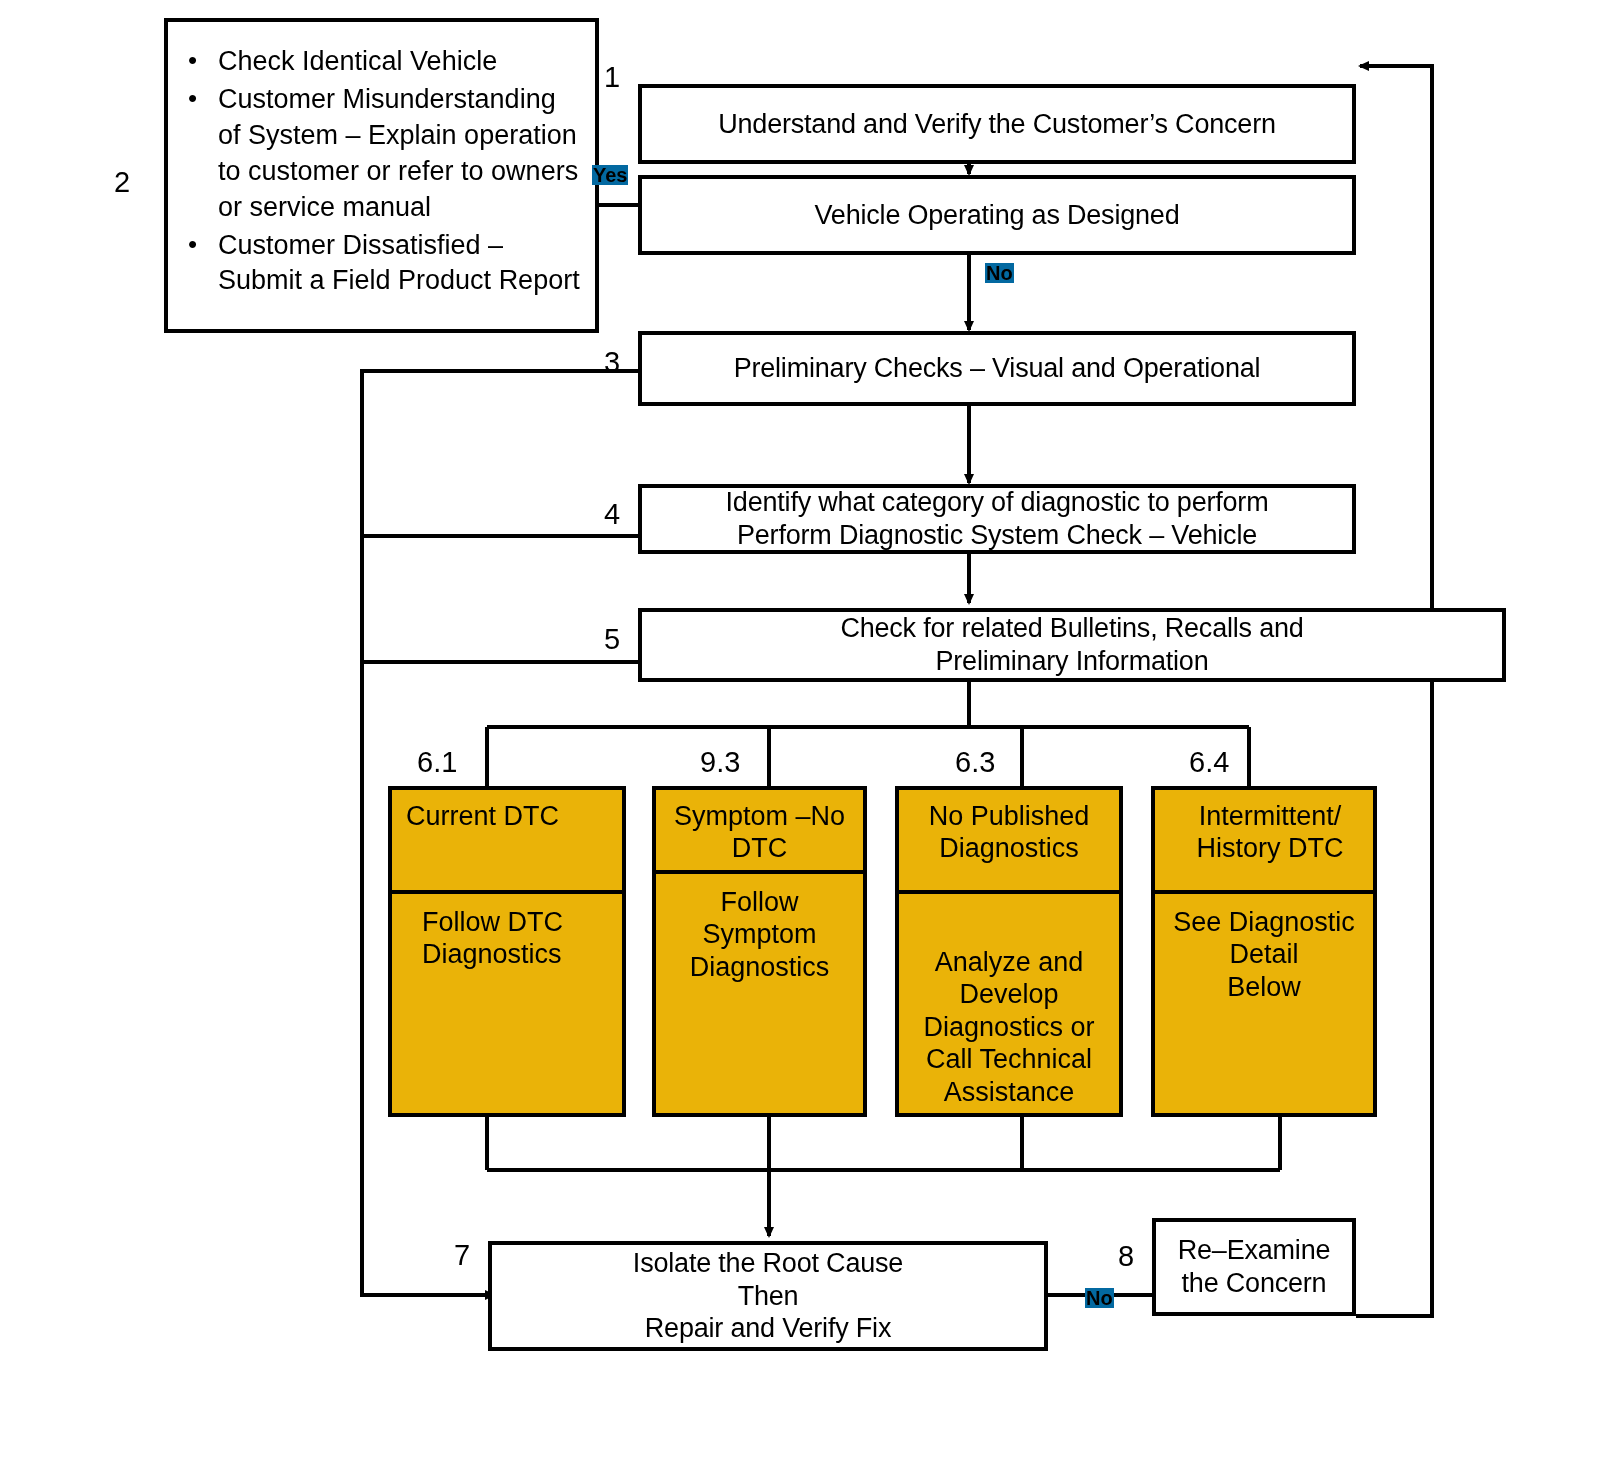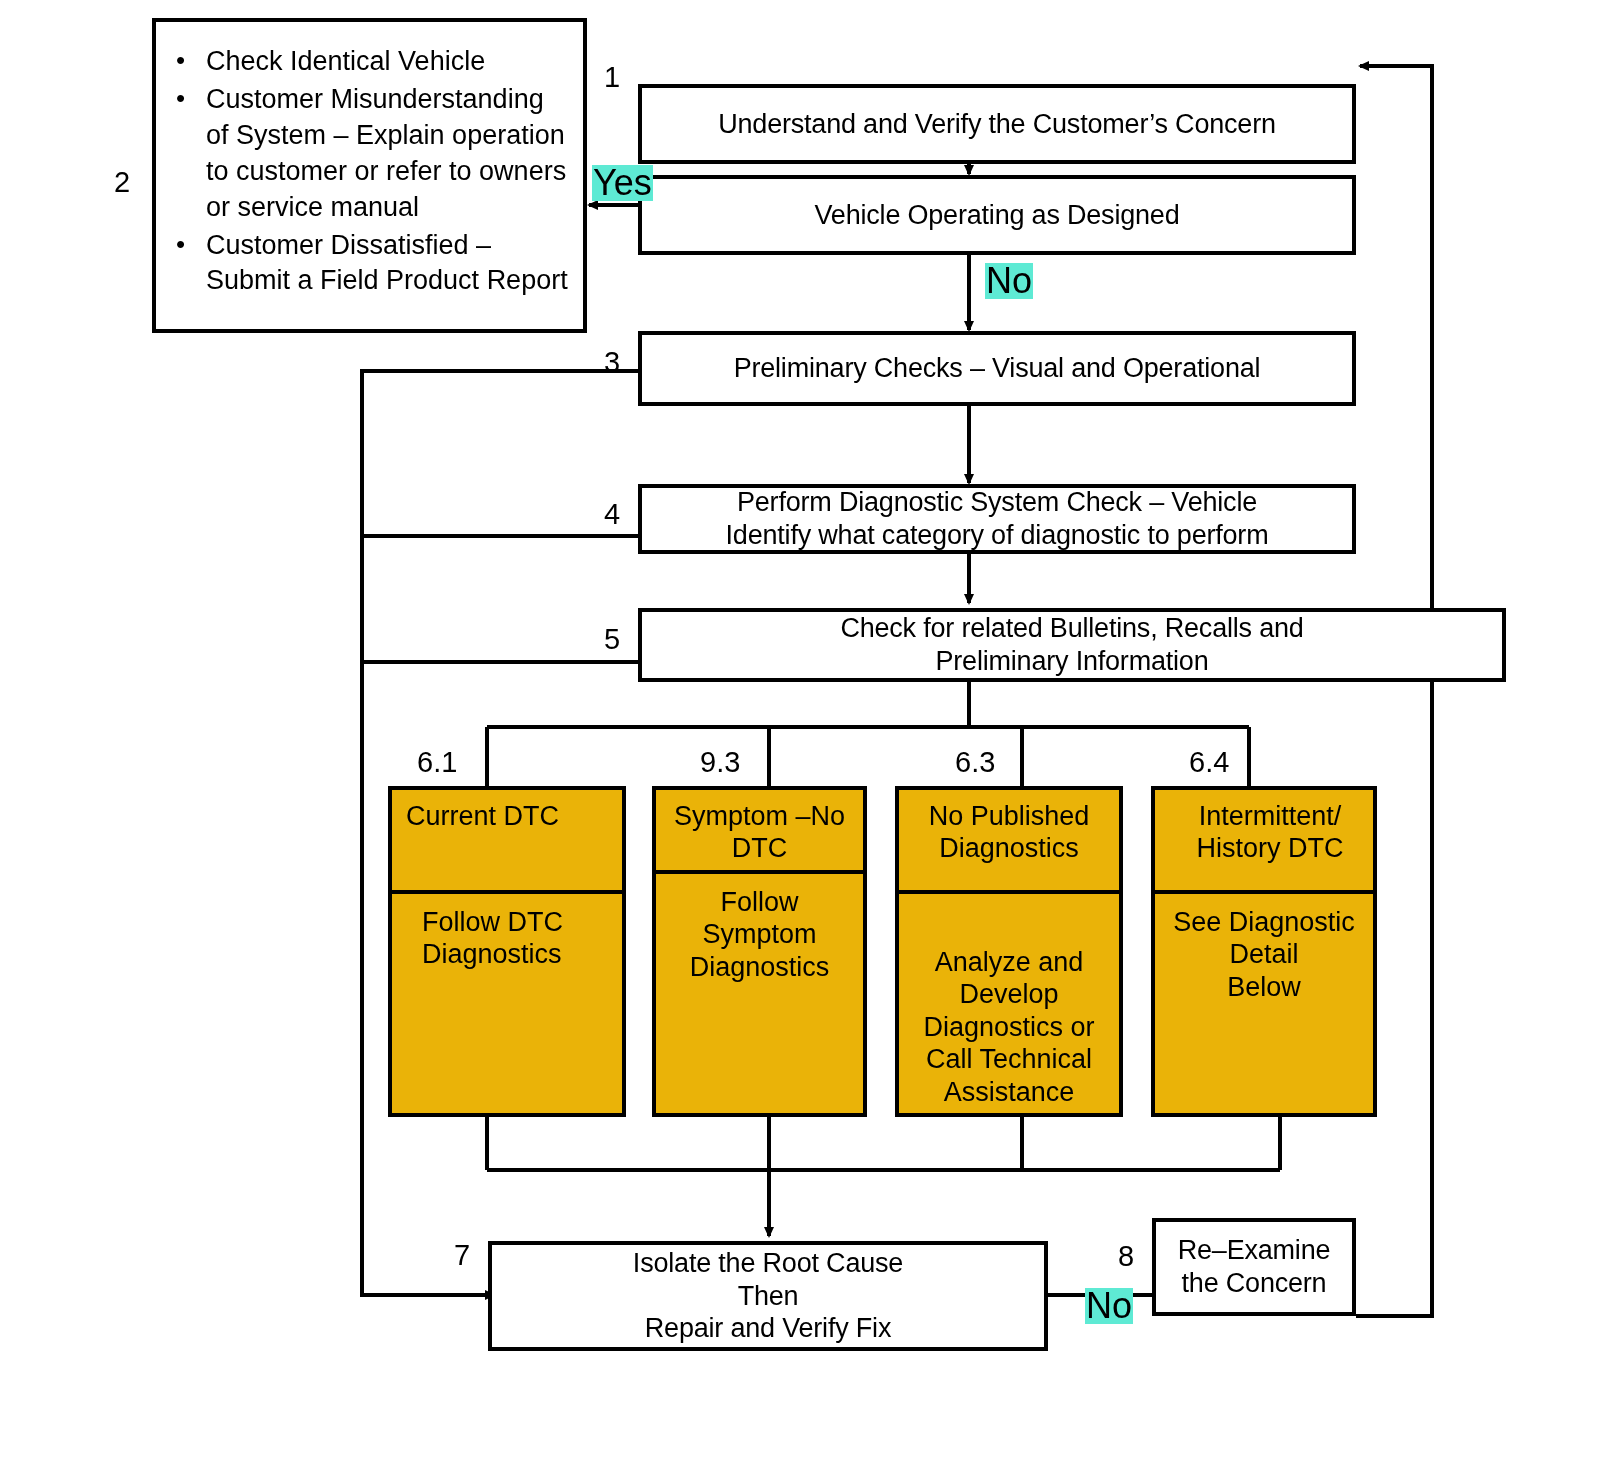--- a/index.html
+++ b/index.html
@@ -42,24 +42,25 @@
     justify-content: center;
   }
   .num {
     position: absolute;
     font-size: 29px;
     font-weight: 400;
     line-height: 1;
   }
   .edge-label {
     position: absolute;
-    font-size: 36px;
+    font-size: 20px;
     line-height: 1;
-    background: #5eead4;
+    background: #0369a1;
     padding: 0 1px;
+    font-weight: bold;
   }
   
   .bullets {
     position: absolute;
     border: 4px solid #000;
     background: #fff;
     box-sizing: border-box;
     padding: 22px 14px 10px 18px;
   }
   .bullets ul {
@@ -160,43 +161,43 @@
 
     <path d="M1356,1316 L1432,1316 L1432,66 L1360,66" stroke="#000" stroke-width="4" fill="none" marker-end="url(#ah)"></path>
   </svg>
 
   <div class="num" style="left:604px; top:63px;">1</div>
   <div class="box center-mid" style="left:638px; top:44px; width:718px; height:80px;margin-top:40px;">
     <div class="txt">Understand and Verify the Customer’s Concern</div>
   </div>
 
   <div class="num" style="left:114px; top:168px;">2</div>
-  <div class="bullets" style="left:152px; top:18px; width:435px; height:315px;">
+  <div class="bullets" style="left:164px; top:18px; width:435px; height:315px;">
     <ul>
       <li>Check Identical Vehicle</li>
       <li>Customer Misunderstanding of System – Explain operation to customer or refer to owners or service manual</li>
       <li>Customer Dissatisfied – Submit a Field Product Report</li>
     </ul>
   </div>
 
   <div class="box center-mid" style="left:638px; top:175px; width:718px; height:80px;">
     <div class="txt">Vehicle Operating as Designed</div>
   </div>
   <div class="edge-label" style="left:592px; top:165px;">Yes</div>
   <div class="edge-label" style="left:985px; top:263px;">No</div>
 
   <div class="num" style="left:604px; top:348px;">3</div>
   <div class="box center-mid" style="left:638px; top:331px; width:718px; height:75px;">
     <div class="txt">Preliminary Checks – Visual and Operational</div>
   </div>
 
   <div class="num" style="left:604px; top:500px;">4</div>
   <div class="box center-mid" style="left:638px; top:484px; width:718px; height:70px;">
+    <div class="txt">Identify what category of diagnostic to perform</div>
     <div class="txt">Perform Diagnostic System Check – Vehicle</div>
-    <div class="txt">Identify what category of diagnostic to perform</div>
   </div>
 
   <div class="num" style="left:604px; top:625px;">5</div>
   <div class="box center-mid" style="left:638px; top:608px; width:868px; height:74px;">
     <div class="txt">Check for related Bulletins, Recalls and</div>
     <div class="txt">Preliminary Information</div>
   </div>
 
   <div class="num" style="left:417px; top:748px;">6.1</div>
   <div class="split leftal" style="left:388px; top:786px; width:238px; height:331px;">

